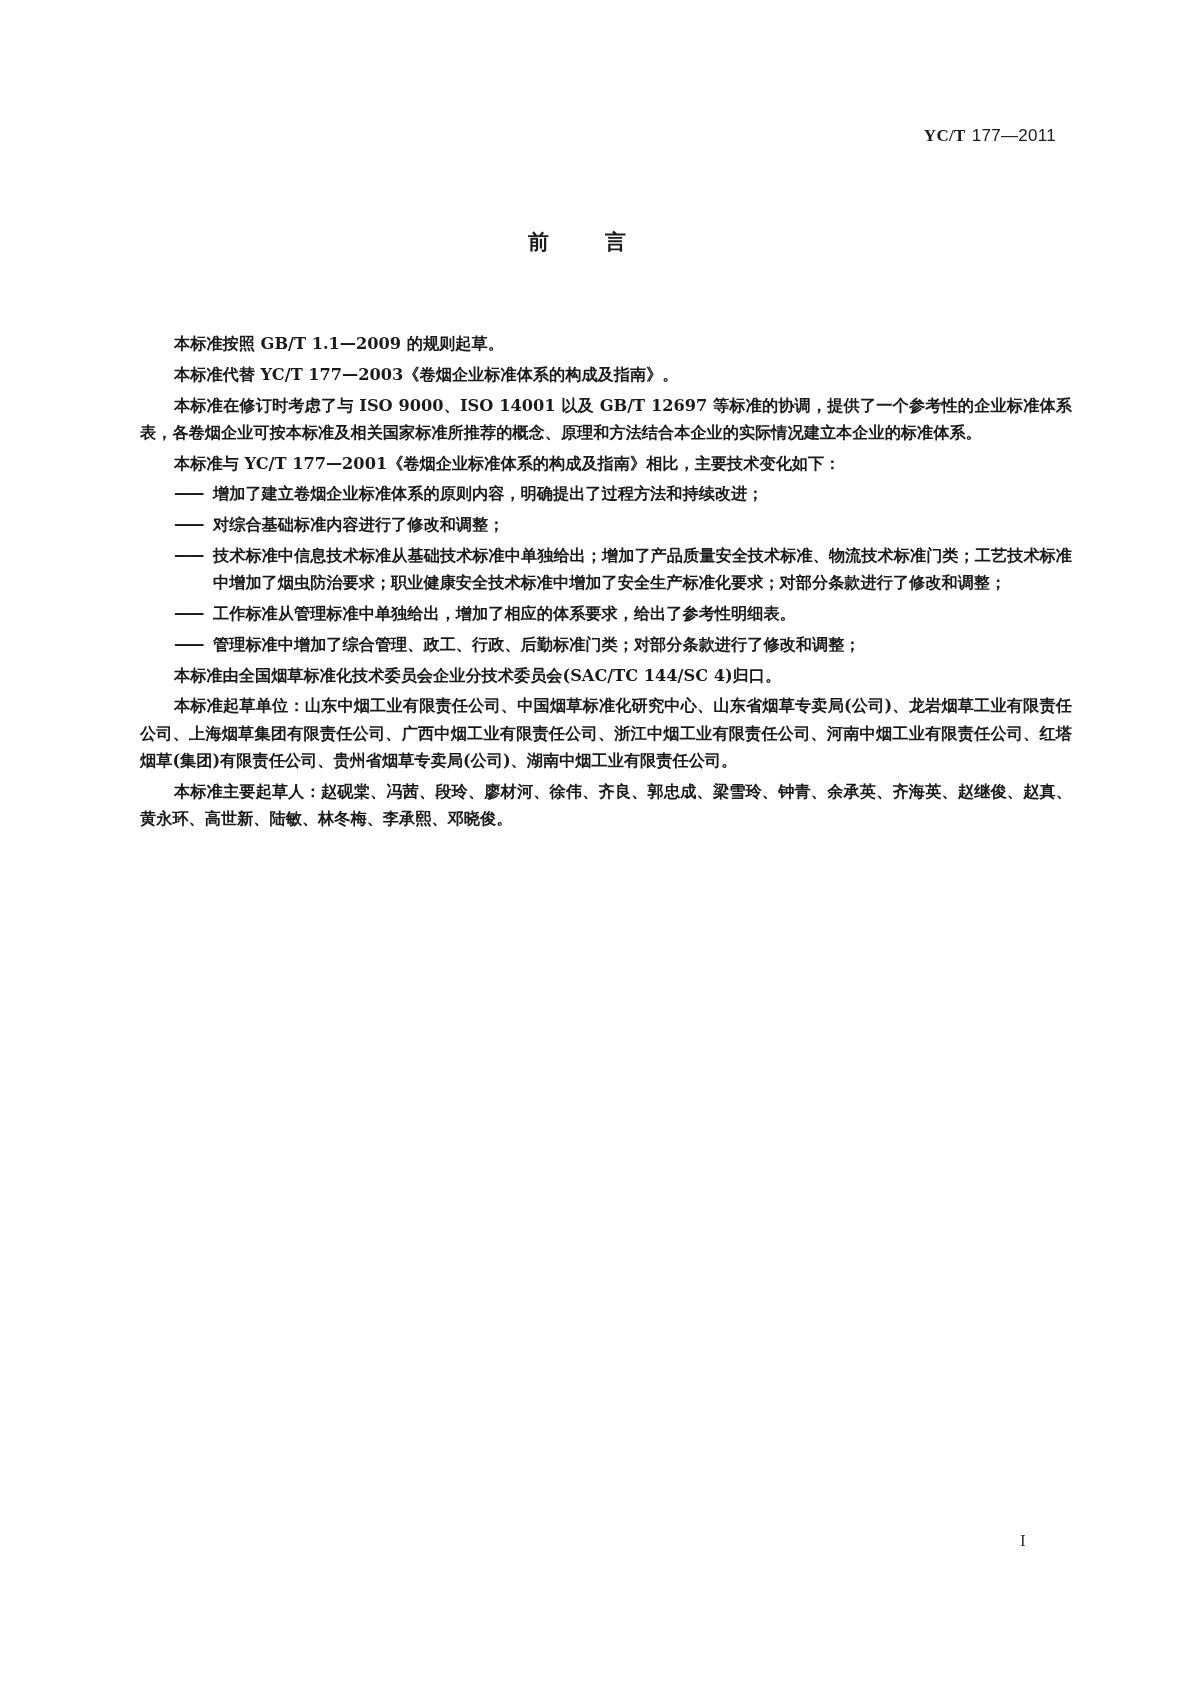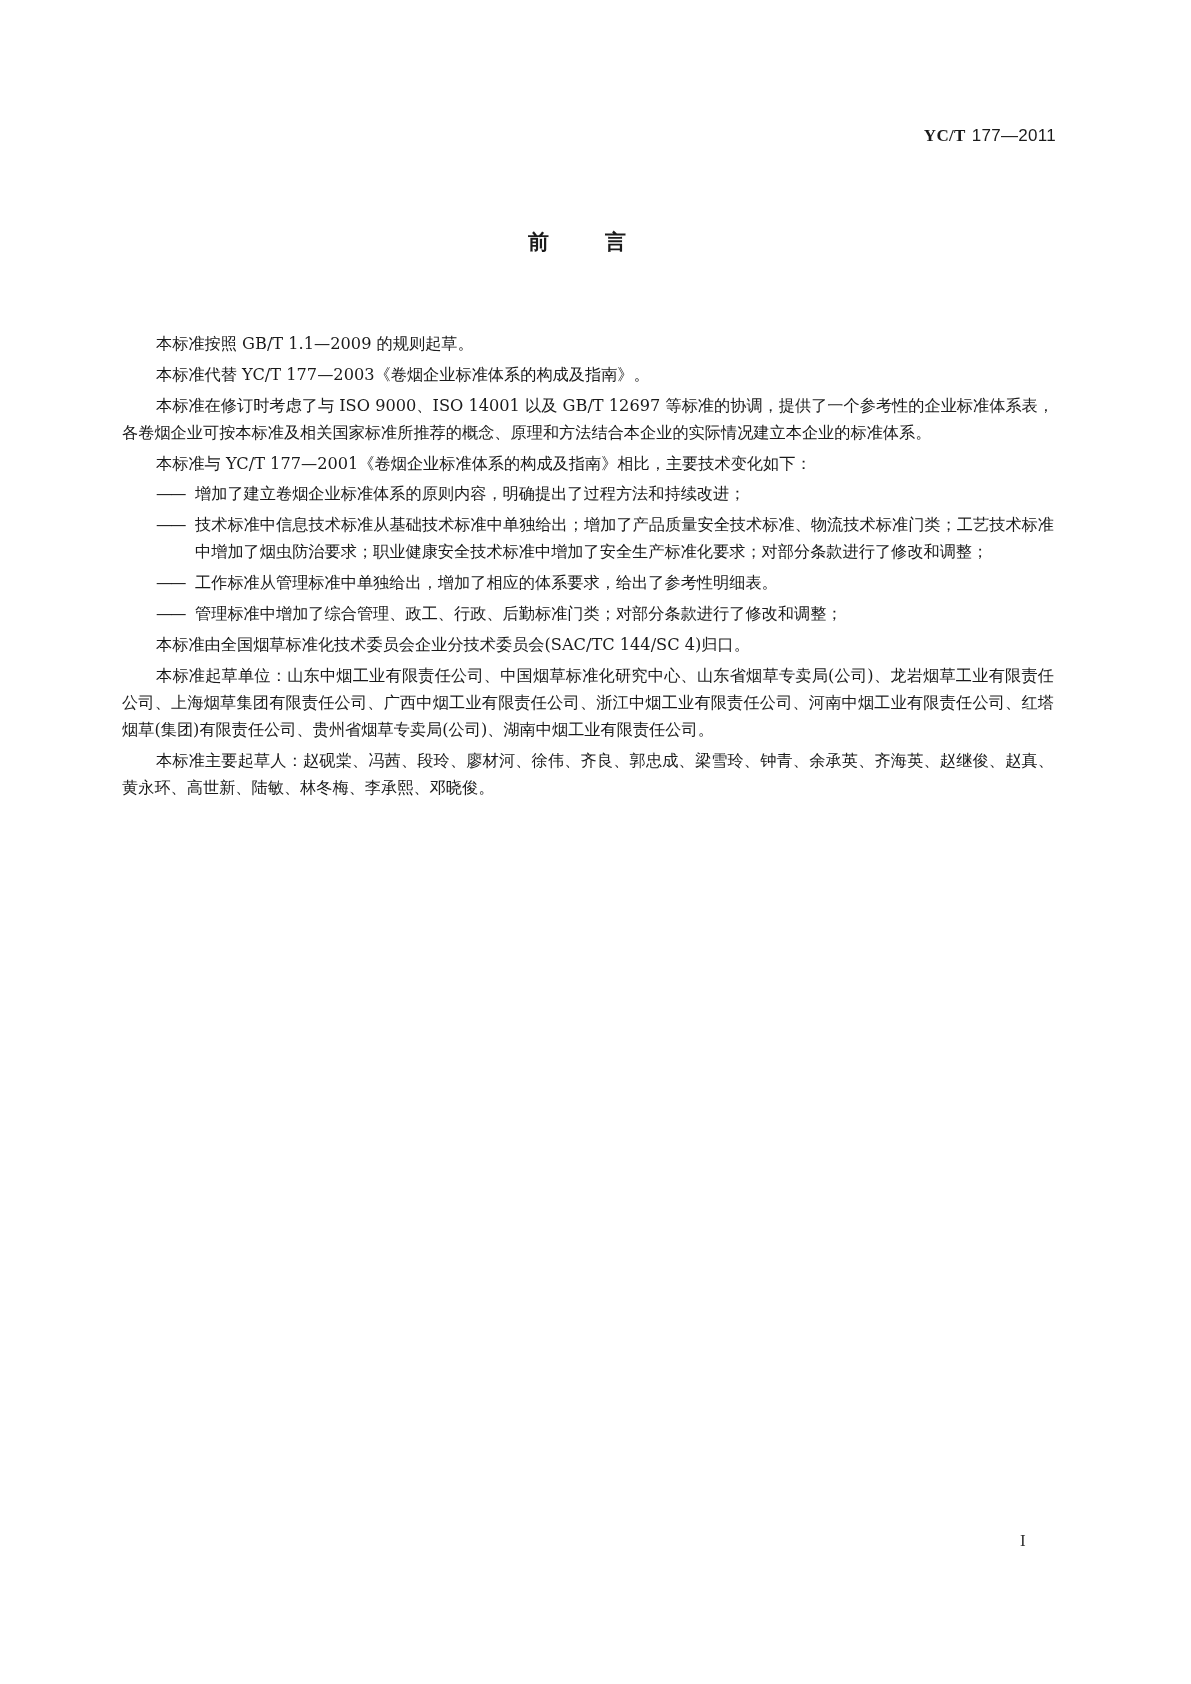--- a/index.html
+++ b/index.html
@@ -42,25 +42,26 @@
       font-size: 21px;
       font-weight: bold;
       letter-spacing: 56px;
       padding-left: 56px;
       box-sizing: border-box;
       margin-left: 34px;
     }
     .body-text {
       position: absolute;
       top: 330px;
-      left: 122px;
+      left: 140px;
       width: 932px;
       font-size: 16.2px;
       line-height: 27.2px;
       text-align: justify;
+      font-weight: bold;
     }
     .para {
       margin: 0 0 3.6px 0;
       text-indent: 34px;
     }
     .dash-item {
       margin: 0 0 3.6px 34px;
       padding-left: 39px;
       text-indent: -39px;
     }
@@ -89,20 +90,21 @@
 <div class="title">前言</div>
 
 <div class="body-text">
   <p class="para">本标准按照 GB/T 1.1—2009 的规则起草。</p>
   <p class="para">本标准代替 YC/T 177—2003《卷烟企业标准体系的构成及指南》。</p>
   <p class="para">本标准在修订时考虑了与 ISO 9000、ISO 14001 以及 GB/T 12697 等标准的协调，提供了一个参考性的企业标准体系表，各卷烟企业可按本标准及相关国家标准所推荐的概念、原理和方法结合本企业的实际情况建立本企业的标准体系。</p>
   <p class="para">本标准与 YC/T 177—2001《卷烟企业标准体系的构成及指南》相比，主要技术变化如下：</p>
 
   <div>
     <p class="dash-item"><span class="dash">——</span><span>增加了建立卷烟企业标准体系的原则内容，明确提出了过程方法和持续改进；</span></p>
+    <p class="dash-item"><span class="dash">——</span><span>对综合基础标准内容进行了修改和调整；</span></p>
     <p class="dash-item"><span class="dash">——</span><span>技术标准中信息技术标准从基础技术标准中单独给出；增加了产品质量安全技术标准、物流技术标准门类；工艺技术标准中增加了烟虫防治要求；职业健康安全技术标准中增加了安全生产标准化要求；对部分条款进行了修改和调整；</span></p>
     <p class="dash-item"><span class="dash">——</span><span>工作标准从管理标准中单独给出，增加了相应的体系要求，给出了参考性明细表。</span></p>
     <p class="dash-item"><span class="dash">——</span><span>管理标准中增加了综合管理、政工、行政、后勤标准门类；对部分条款进行了修改和调整；</span></p>
   </div>
 
   <p class="para">本标准由全国烟草标准化技术委员会企业分技术委员会(SAC/TC 144/SC 4)归口。</p>
   <p class="para">本标准起草单位：山东中烟工业有限责任公司、中国烟草标准化研究中心、山东省烟草专卖局(公司)、龙岩烟草工业有限责任公司、上海烟草集团有限责任公司、广西中烟工业有限责任公司、浙江中烟工业有限责任公司、河南中烟工业有限责任公司、红塔烟草(集团)有限责任公司、贵州省烟草专卖局(公司)、湖南中烟工业有限责任公司。</p>
   <p class="para">本标准主要起草人：赵砚棠、冯茜、段玲、廖材河、徐伟、齐良、郭忠成、梁雪玲、钟青、余承英、齐海英、赵继俊、赵真、黄永环、高世新、陆敏、林冬梅、李承熙、邓晓俊。</p>
 </div>
 

